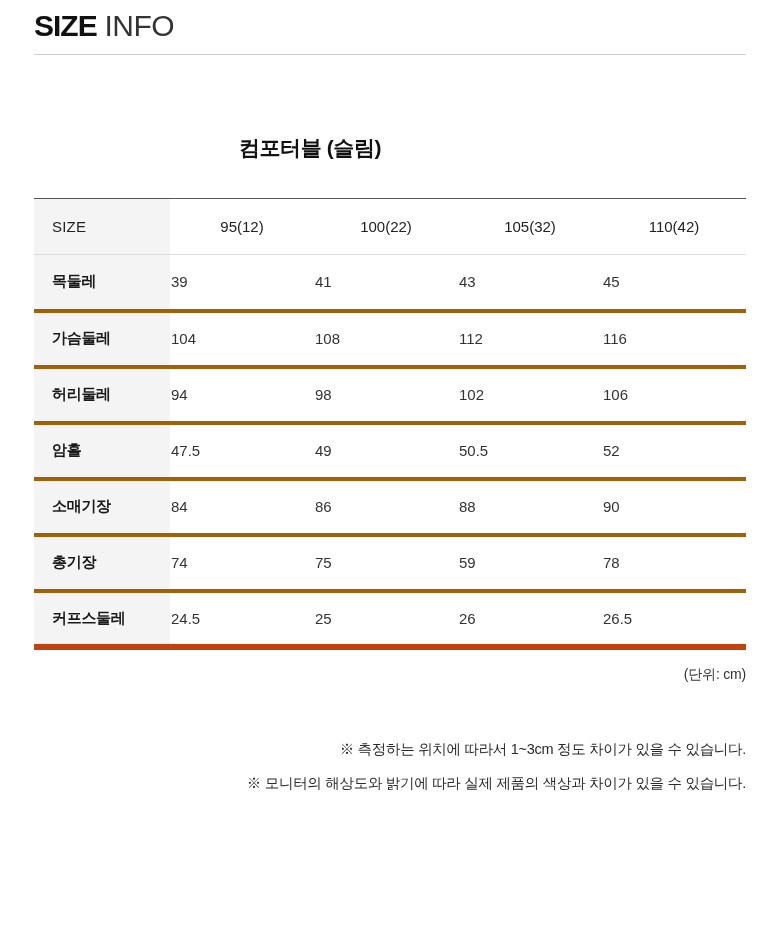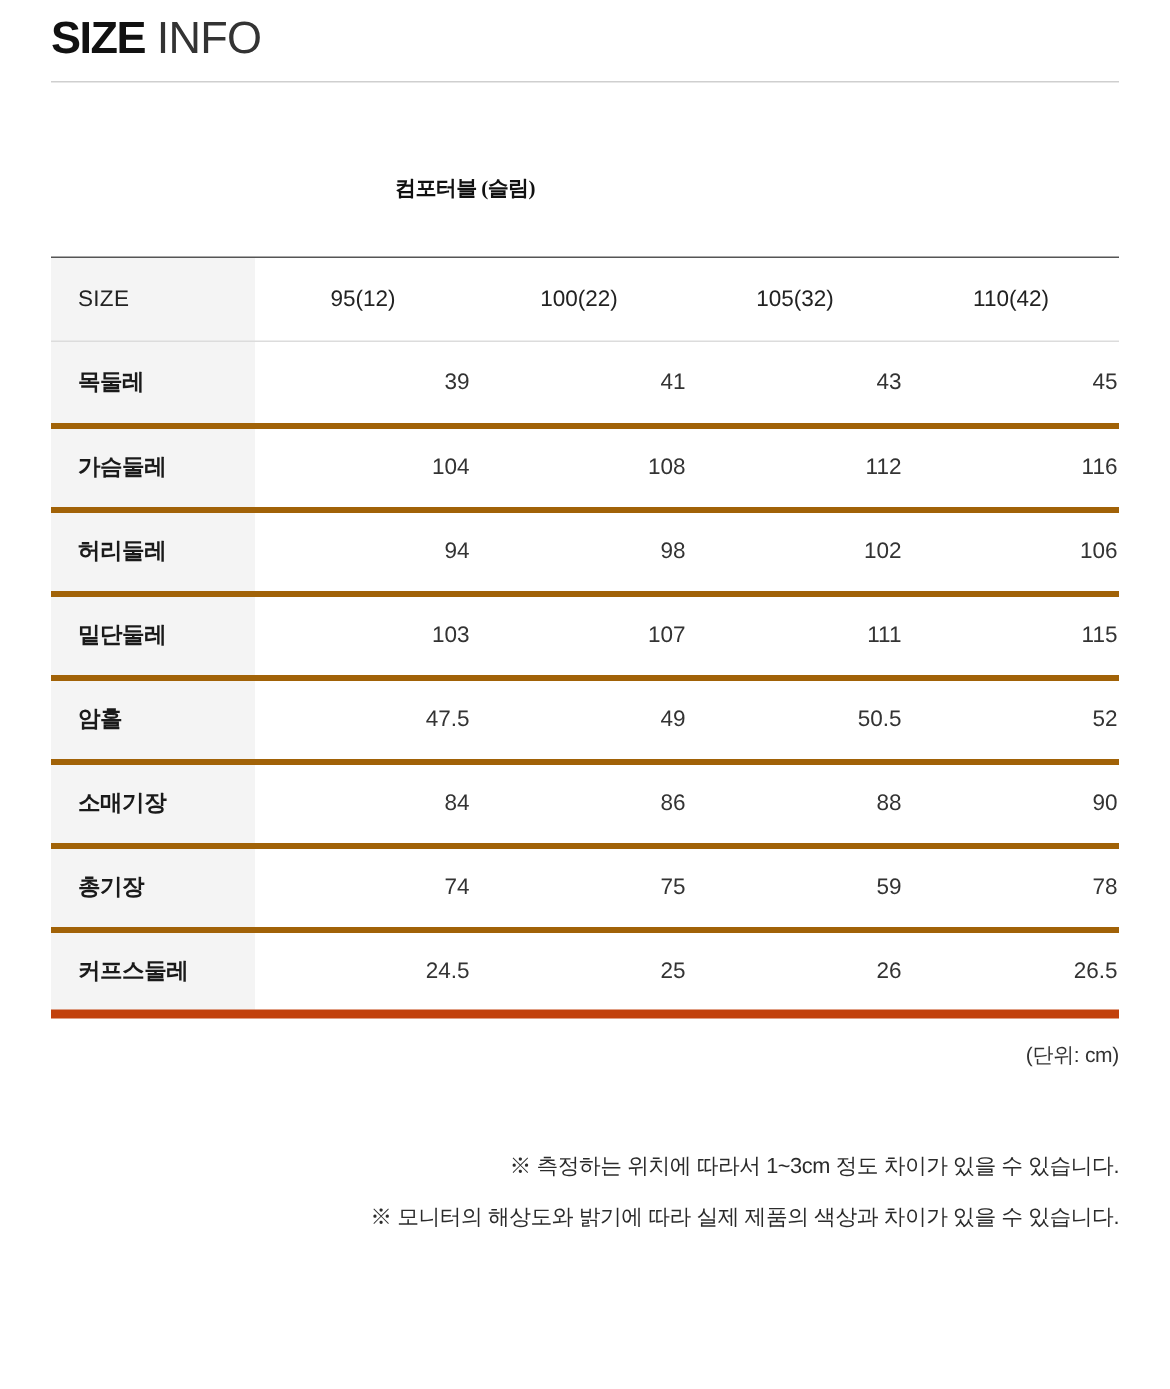--- a/index.html
+++ b/index.html
@@ -44,26 +44,25 @@
   }
   .header-rule {
     margin-top: 8px;
     border-bottom: 1px solid #cfcfcf;
     height: 0;
     width: 712px;
   }
   
   .subtitle {
     text-align: center;
-    font-size: 14px;
+    font-size: 21px;
     font-weight: 700;
     color: #111111;
-    margin-top: 62px;
+    margin-top: 79px;
     letter-spacing: -0.4px;
-    font-family: Liberation Serif, serif;
   }
   
   .table-wrap {
     margin-top: 36px;
     width: 712px;
   }
   table.size-table {
     border-collapse: collapse;
     width: 712px;
     table-layout: fixed;
@@ -98,21 +97,21 @@
   }
   table.size-table tbody td.col-label {
     background: #f4f4f4;
     text-align: left;
     padding-left: 18px;
     font-weight: 700;
     color: #1a1a1a;
     letter-spacing: -0.3px;
   }
   table.size-table tbody td.col-val {
-    text-align: right;
+    text-align: left;
     color: #333333;
     font-weight: 400;
   }
   table.size-table tbody tr:last-child td {
     border-bottom: 6px solid #c2410c;
   }
   col.c-label { width: 136px; }
   col.c-v { width: 144px; }
   
   .unit-note {
@@ -185,27 +184,20 @@
           <td class="col-val">116</td>
         </tr>
         <tr>
           <td class="col-label">허리둘레</td>
           <td class="col-val">94</td>
           <td class="col-val">98</td>
           <td class="col-val">102</td>
           <td class="col-val">106</td>
         </tr>
         <tr>
-          <td class="col-label">밑단둘레</td>
-          <td class="col-val">103</td>
-          <td class="col-val">107</td>
-          <td class="col-val">111</td>
-          <td class="col-val">115</td>
-        </tr>
-        <tr>
           <td class="col-label">암홀</td>
           <td class="col-val">47.5</td>
           <td class="col-val">49</td>
           <td class="col-val">50.5</td>
           <td class="col-val">52</td>
         </tr>
         <tr>
           <td class="col-label">소매기장</td>
           <td class="col-val">84</td>
           <td class="col-val">86</td>

